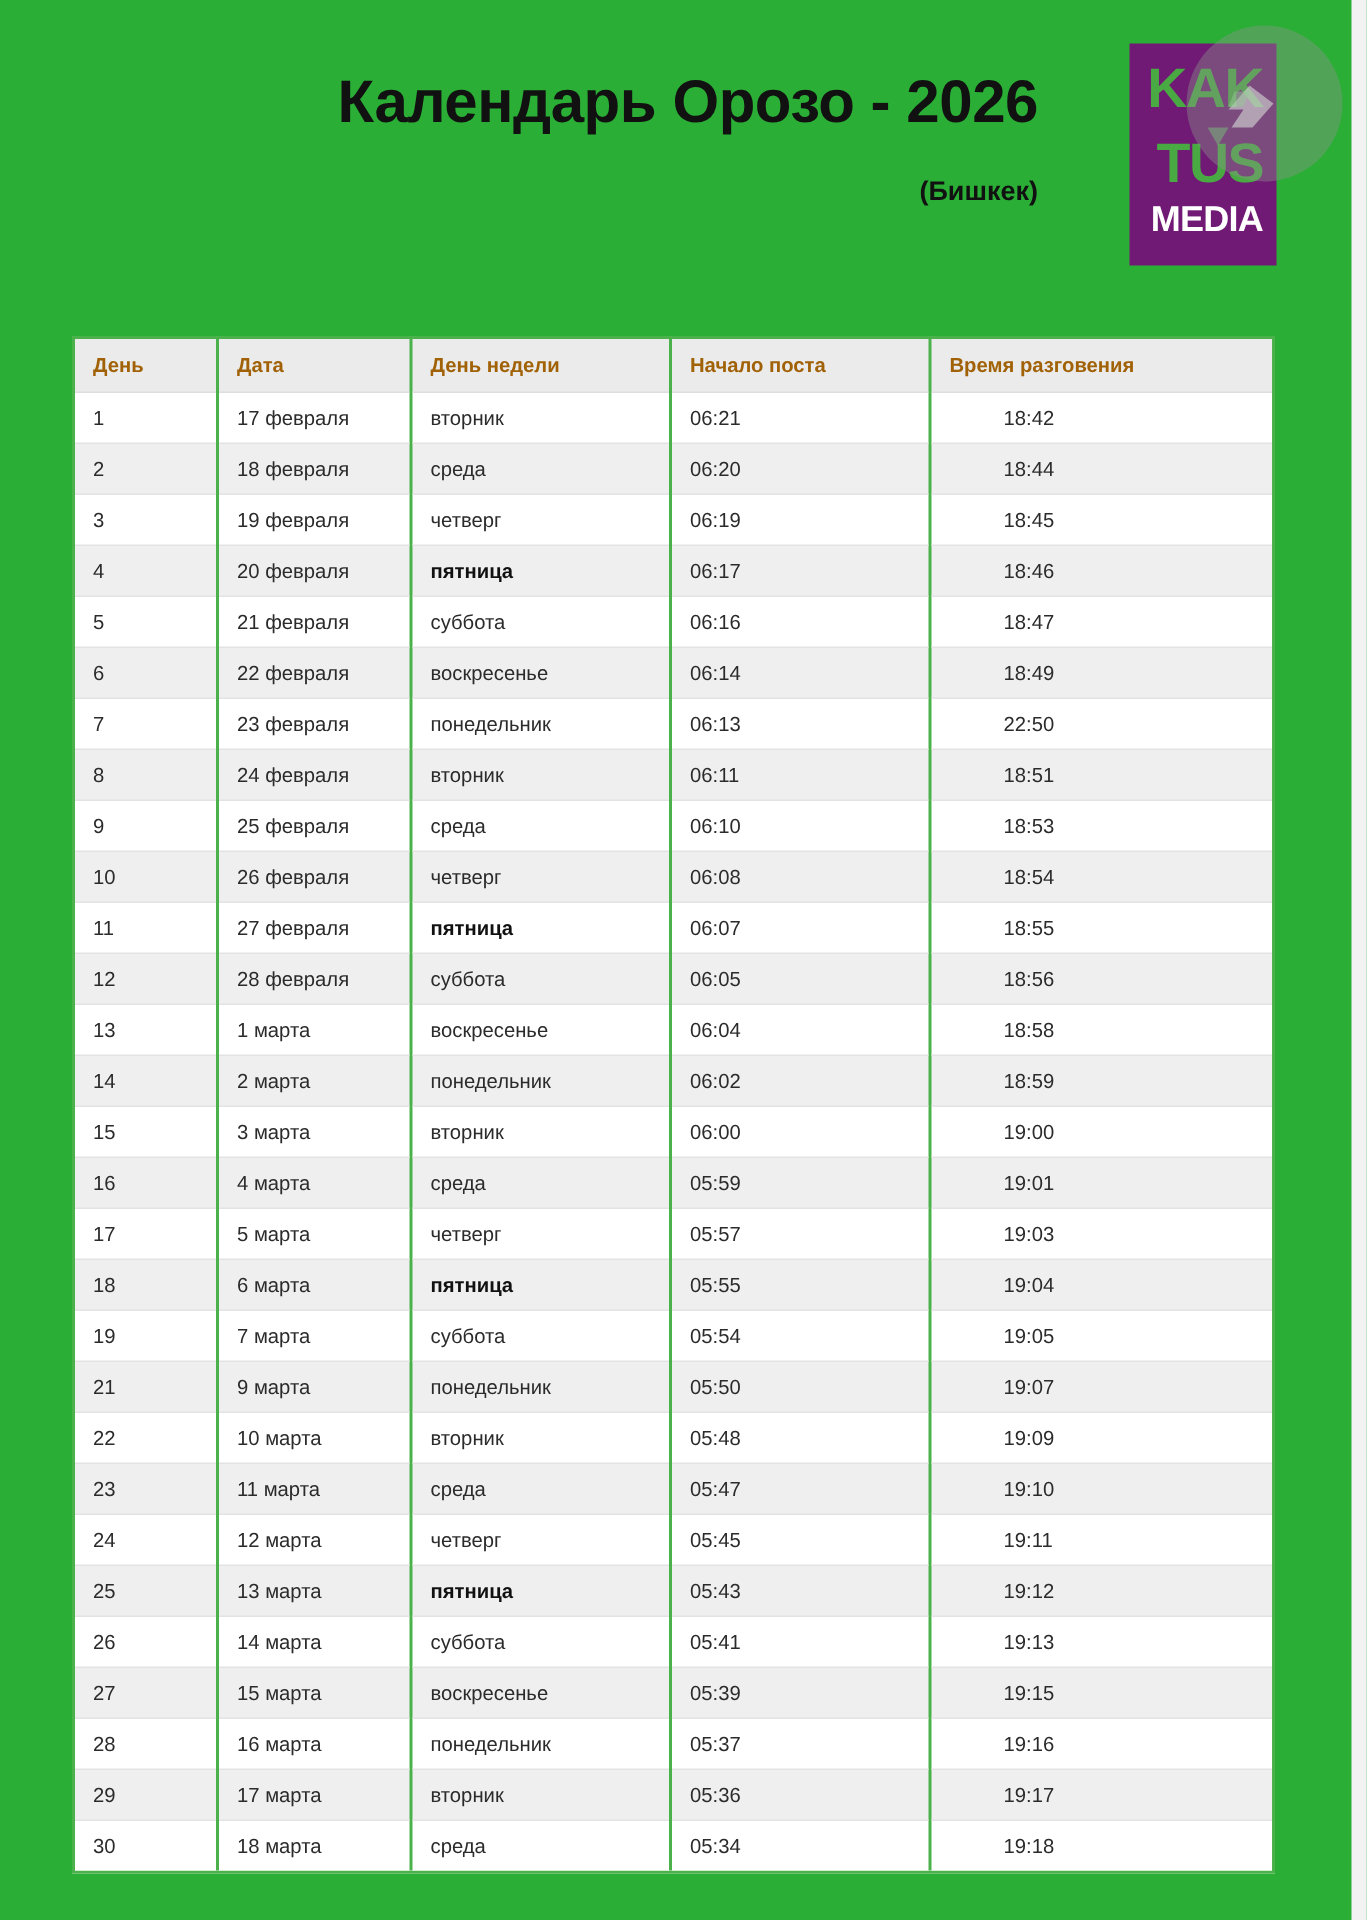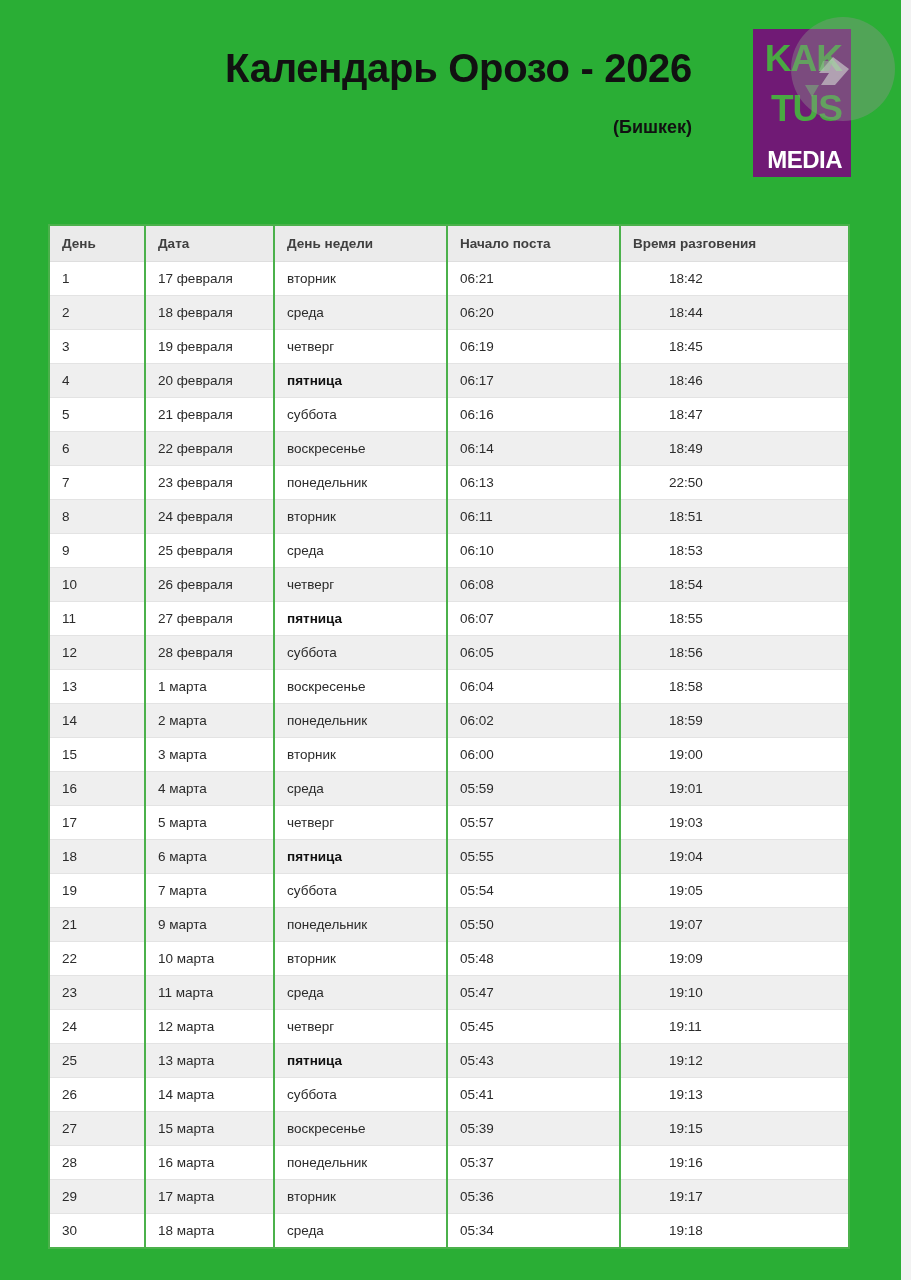--- a/index.html
+++ b/index.html
@@ -113,21 +113,21 @@
     font-weight: bold;
     color: #49a942;
     line-height: 0.92;
     letter-spacing: -1px;
     font-family: "Liberation Sans", sans-serif;
   }
 
   .logo-line-2 { margin-top: 16px; }
 
   .logo-media {
-    margin-top: 22px;
+    margin-top: 9px;
     font-size: 24px;
     font-weight: bold;
     color: #ffffff;
     letter-spacing: -0.5px;
     line-height: 1;
   }
 
   
   .table-wrap {
     position: absolute;
@@ -149,21 +149,21 @@
   table.calendar col.c-day   { width: 95px; }
   table.calendar col.c-date  { width: 129px; }
   table.calendar col.c-wd    { width: 173px; }
   table.calendar col.c-start { width: 173px; }
   table.calendar col.c-end   { width: 228px; }
 
   table.calendar thead th {
     background: #ebebeb;
     font-weight: bold;
     font-size: 13.5px;
-    color: #404040;
+    color: #a16207;
     text-align: left;
     padding: 10px 0 10px 12px;
     border-right: 2px solid #4bb14b;
     border-bottom: 1px solid #dedede;
     height: 33px;
     margin-top: 45px;
   }
 
   table.calendar thead th:last-child { border-right: none; }
 

